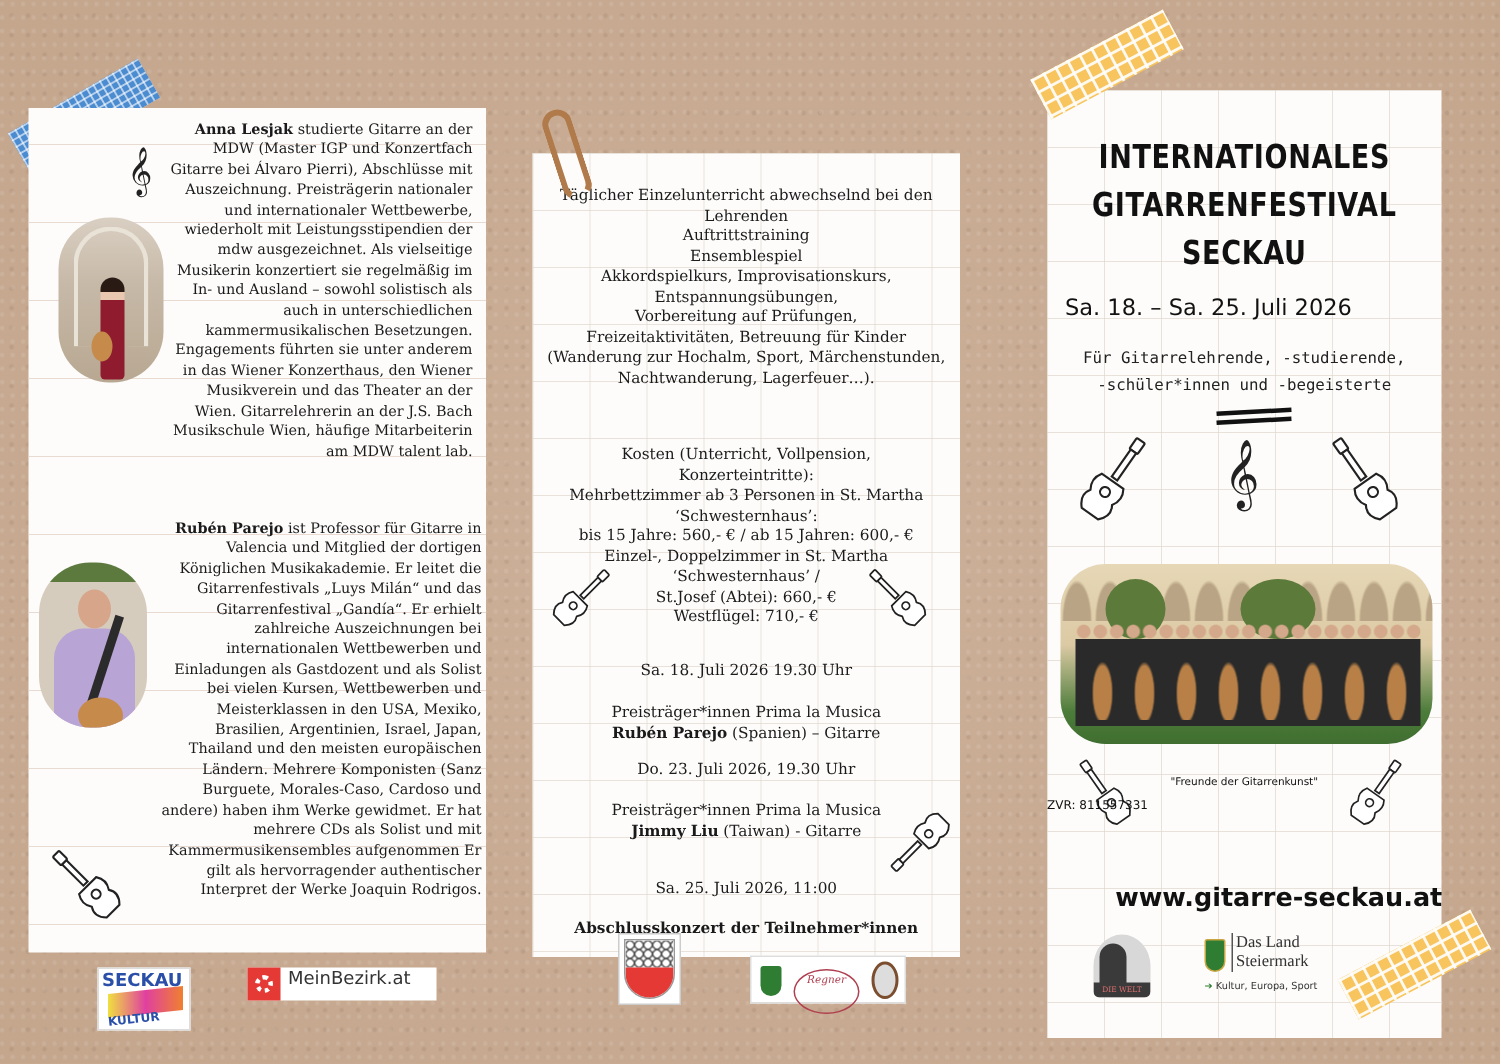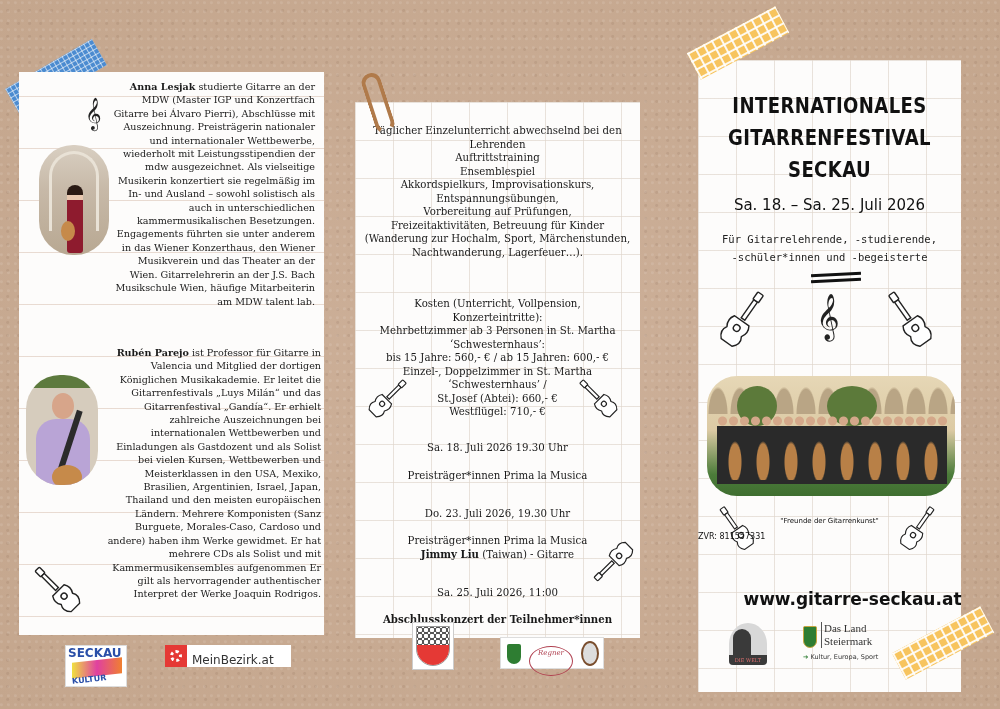--- a/index.html
+++ b/index.html
@@ -110,21 +110,21 @@
     .title-line {
       position: absolute; left: 0; width: 263px; text-align: center;
       font-family: "DejaVu Sans", sans-serif; font-weight: bold;
       font-size: 22px; letter-spacing: 0.5px; color: #111;
       transform: scaleX(0.82);
     }
     #title-1 { top: 33px; }
     #title-2 { top: 65px; }
     #title-3 { top: 97px; }
     #date-range {
-      position: absolute; left: 0; width: 263px; top: 136px; text-align: center;
+      position: absolute; left: 12px; width: 263px; top: 136px; text-align: left;
       font-family: "DejaVu Sans", sans-serif; font-size: 15px; color: #111;
     }
     #audience {
       position: absolute; left: 0; width: 263px; top: 170px; text-align: center;
       font-family: "DejaVu Sans Mono", monospace; font-size: 10.5px; line-height: 18px; color: #222;
     }
     #dash-marks { position: absolute; left: 113px; top: 213px; width: 50px; height: 10px; }
     #dash-marks div { height: 3px; background: #111; margin-bottom: 3px; transform: rotate(-3deg); }
 
     #group-photo {
@@ -189,21 +189,21 @@
     
     #logo-seckau {
       position: absolute; left: 65px; top: 645px; width: 62px; height: 42px;
       background: #fff; border: 1px solid #ddd; overflow: hidden;
     }
     #logo-seckau .t1 { position: absolute; left: 2px; top: 0; font-family: "DejaVu Sans", sans-serif; font-weight: bold; font-size: 12px; color: #2a4fa8; }
     #logo-seckau .paint { position: absolute; left: 6px; top: 14px; width: 50px; height: 16px; background: linear-gradient(90deg, #f0e040, #e040a0, #f08030); transform: skewY(-6deg); }
     #logo-seckau .t2 { position: absolute; left: 6px; top: 29px; font-family: "DejaVu Sans", sans-serif; font-weight: bold; font-size: 8px; color: #2a4fa8; transform: rotate(-6deg); }
 
     #logo-meinbezirk {
-      position: absolute; left: 165px; top: 645px; width: 126px; height: 22px; background: #fff; display: flex; align-items: flex-end;
+      position: absolute; left: 165px; top: 645px; width: 126px; height: 22px; background: #fff; display: flex; align-items: flex-start;
     }
     #logo-meinbezirk .mark { width: 22px; height: 22px; background: #e53935; display: flex; align-items: center; justify-content: center; }
     #logo-meinbezirk .mark span { display: block; width: 12px; height: 12px; border-radius: 50%; border: 3px dotted #fff; }
     #logo-meinbezirk .txt { padding-left: 5px; font-family: "DejaVu Sans", sans-serif; font-size: 12px; color: #333; }
 
     #logo-crest {
       position: absolute; left: 412px; top: 622px; width: 42px; height: 48px;
       background: #fff; border: 1px solid #ccc;
     }
     #logo-crest .shield { position: absolute; left: 3px; top: 3px; width: 34px; height: 40px; border-radius: 0 0 17px 17px; overflow: hidden; border: 1px solid #999; }
@@ -319,20 +319,21 @@
       <rect x="28" y="10" width="4" height="20" fill="#fff"></rect>
       <path d="M22 32 Q18 38 22 44 Q18 50 24 56 L36 56 Q42 50 38 44 Q42 38 38 32 Z" fill="#fff"></path>
       <circle cx="30" cy="40" r="3"></circle>
     </g>
   </svg>
 
 
   <div class="mid-block" id="mid-c1-date">Sa. 18. Juli 2026 19.30 Uhr</div>
   <div class="mid-block" id="mid-c1-desc">
     <div>Preisträger*innen Prima la Musica</div>
+    <div><b>Rubén Parejo</b><span> (Spanien) – Gitarre</span></div>
   </div>
 
   <div class="mid-block" id="mid-c2-date">Do. 23. Juli 2026, 19.30 Uhr</div>
   <div class="mid-block" id="mid-c2-desc">
     <div>Preisträger*innen Prima la Musica</div>
     <div><b>Jimmy Liu</b><span> (Taiwan) - Gitarre</span></div>
   </div>
 
   <svg class="guitar-icon" style="left:232px; top:432px;" width="52" height="56" viewBox="0 0 60 60">
     <g transform="rotate(-135 30 30)" fill="none" stroke="#222" stroke-width="1.4">

